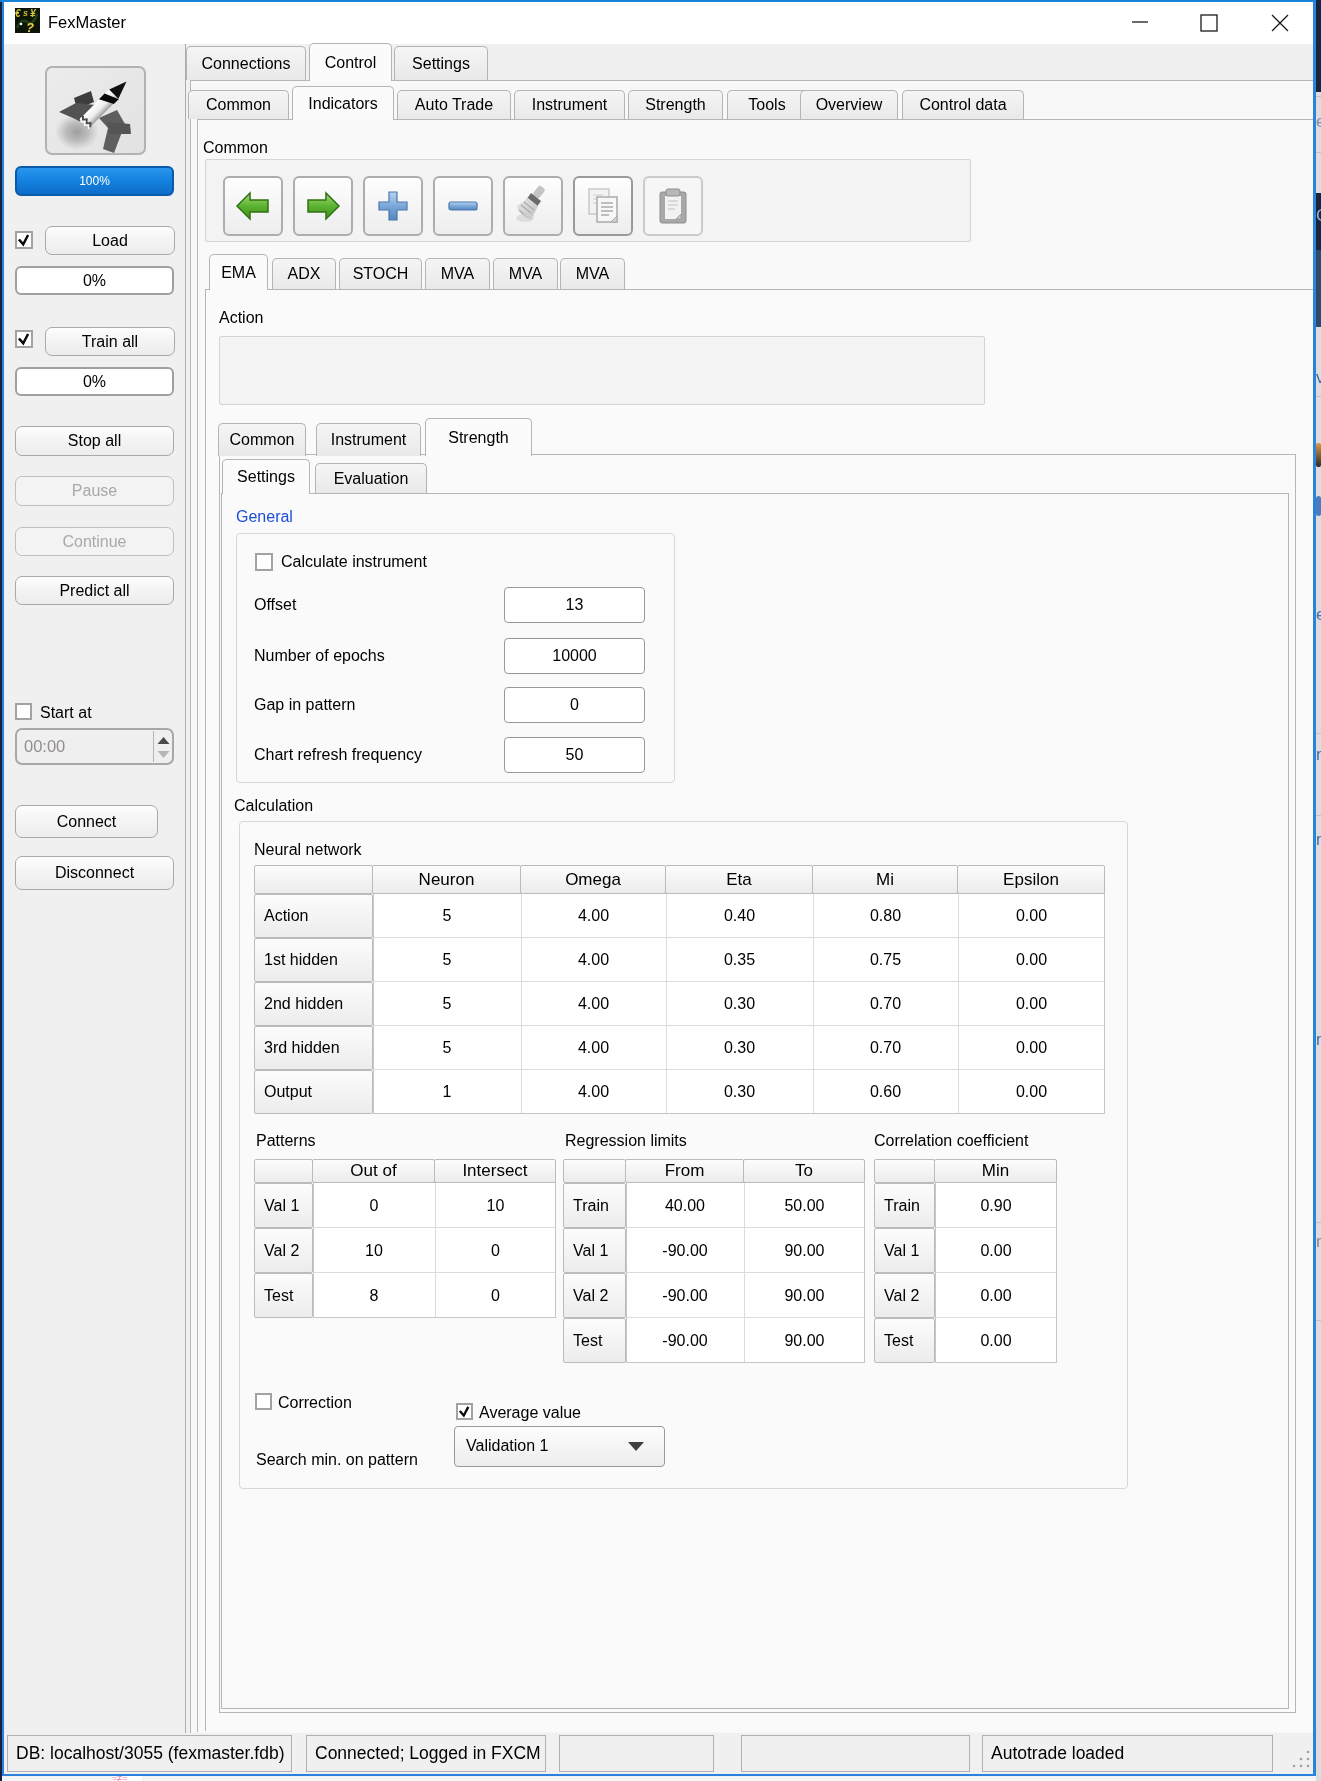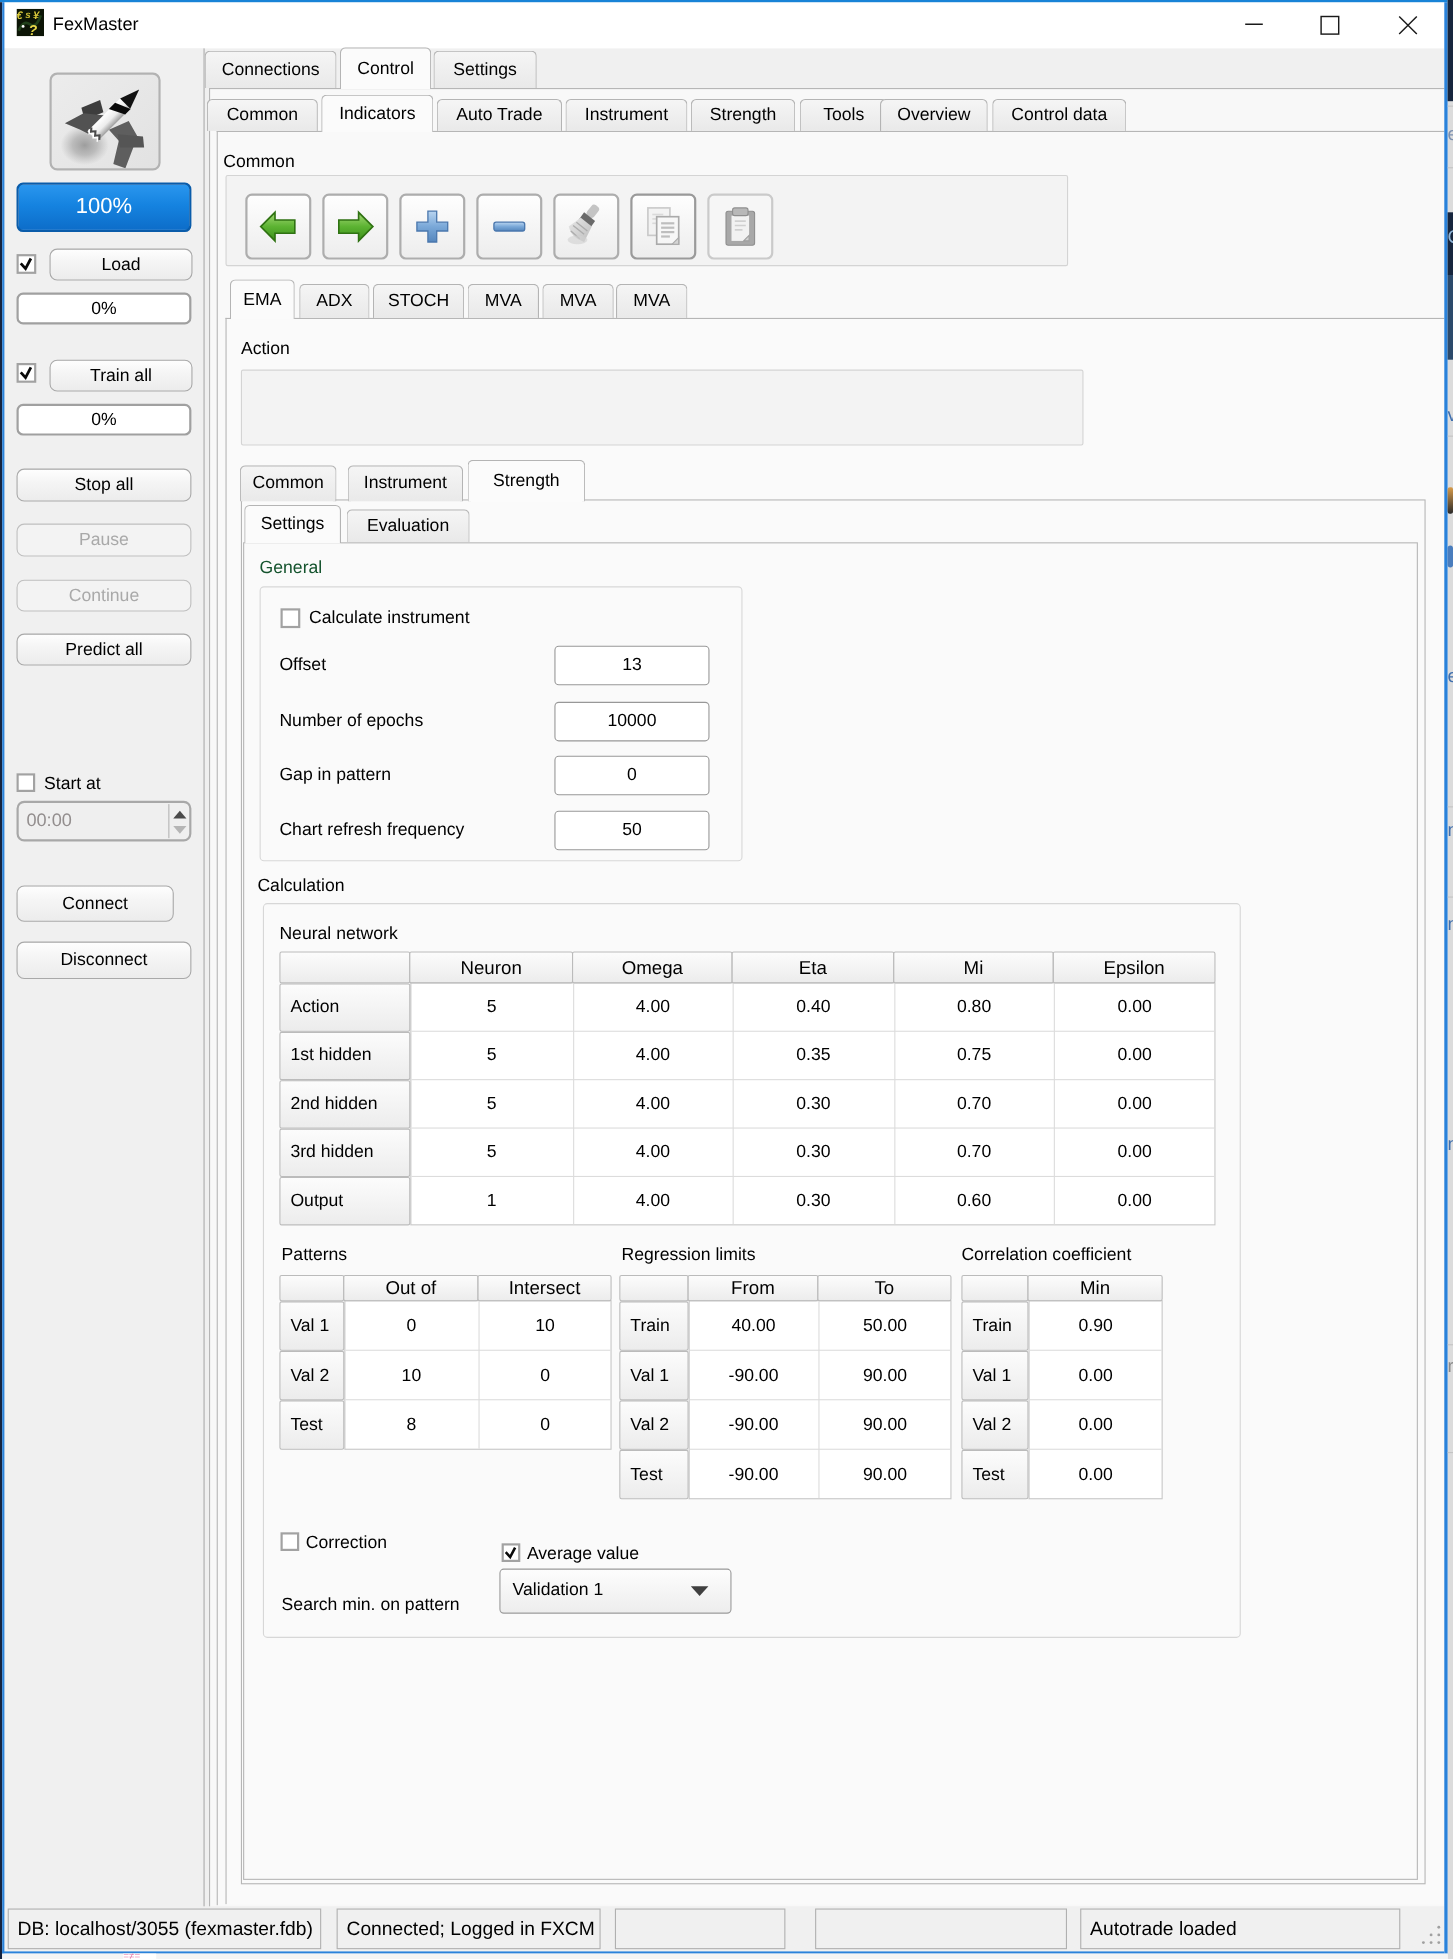--- a/index.html
+++ b/index.html
@@ -92,21 +92,21 @@
 <path d="M52 50 L70 42 L78 56 L67 85 L56 81 L61 60 Z" fill="#5e5e5e"></path>
 <path d="M60 54 L83 56 L84 66 L62 66 Z" fill="#555555"></path>
 <g transform="translate(47,46) rotate(45)">
 <path d="M-6.5 14 L-6.5 -28 L6.5 -28 L6.5 14 Z" fill="url(#rb)"></path>
 <path d="M-6.5 -28 L0 -46 L6.5 -28 Z" fill="#111"></path>
 <path d="M-7 -22 L7 -28 L7 -21 L-7 -14 Z" fill="#0a0a0a"></path>
 <path d="M-6.5 9 l2.6 3 2.6 -3 2.6 3 2.6 -3 2.7 3" stroke="#4a4a4a" stroke-width="2" fill="none"></path>
 <path d="M-6.5 11.5 l2.6 3 2.6 -3 2.6 3 2.6 -3 2.7 3" stroke="#fdfdfd" stroke-width="1.4" fill="none"></path>
 </g>
 </svg>
-<div class="" style="left:15px;top:166px;width:159px;height:45px;background:linear-gradient(#2a96ee,#1583e0 45%,#0d6dc9);border:2px solid #0a5caa;border-radius:6px;display:flex;align-items:center;justify-content:center;color:#fff;font-size:20px;z-index:5">100%</div>
+<div class="" style="left:15px;top:166px;width:159px;height:30px;background:linear-gradient(#2a96ee,#1583e0 45%,#0d6dc9);border:2px solid #0a5caa;border-radius:6px;display:flex;align-items:center;justify-content:center;color:#fff;font-size:12px;z-index:5">100%</div>
 <div class="cb" style="left:15px;top:231px;width:18px;height:18px">
       <svg width="18" height="18" viewBox="0 0 18 18">
         <path d="M3.5 9.5 L8 14.5 L13.5 4" stroke="#0a0a0a" stroke-width="3.2" fill="none" stroke-linecap="square"></path>
       </svg>
     </div>
 <div class="btn" style="left:45px;top:226px;width:130px;height:29px;border-radius:7px;font-size:16px">Load</div>
 <div class="" style="left:15px;top:266px;width:159px;height:29px;background:#fff;border:2px solid #a0a0a0;border-radius:6px;display:flex;align-items:center;justify-content:center;font-size:16px;z-index:5">0%</div>
 <div class="cb" style="left:15px;top:330px;width:18px;height:18px">
       <svg width="18" height="18" viewBox="0 0 18 18">
         <path d="M3.5 9.5 L8 14.5 L13.5 4" stroke="#0a0a0a" stroke-width="3.2" fill="none" stroke-linecap="square"></path>
@@ -243,21 +243,21 @@
 <div class="tab" style="left:560px;top:258px;width:65px;height:31px;font-size:16px">MVA</div>
 <div class="lbl" style="left:219px;top:310px;font-size:16px;color:#000;z-index:7">Action</div>
 <div class="" style="left:219px;top:336px;width:766px;height:69px;background:#f3f3f3;border:1px solid #d4d4d4;border-radius:2px;z-index:4"></div>
 <div class="pane" style="left:219px;top:454px;width:1077px;height:1259px;background:#fafafa;z-index:4;"></div>
 <div class="tab" style="left:218px;top:423px;width:88px;height:33px;font-size:16px">Common</div>
 <div class="tab" style="left:316px;top:423px;width:105px;height:33px;font-size:16px">Instrument</div>
 <div class="tab sel" style="left:425px;top:418px;width:107px;height:38px;font-size:16px">Strength</div>
 <div class="pane" style="left:221px;top:493px;width:1068px;height:1216px;background:#fafafa;z-index:5;"></div>
 <div class="tab sel" style="left:222px;top:459px;width:88px;height:35px;font-size:16px">Settings</div>
 <div class="tab" style="left:315px;top:463px;width:112px;height:30px;font-size:16px">Evaluation</div>
-<div class="lbl" style="left:236px;top:509px;font-size:16px;color:#14532d;z-index:7">General</div>
+<div class="lbl" style="left:236px;top:509px;font-size:16px;color:#1d4ed8;z-index:7">General</div>
 <div class="" style="left:236px;top:533px;width:439px;height:250px;border:1px solid #d7d7d7;border-radius:4px;z-index:6"></div>
 <div class="cb" style="left:255px;top:553px;width:18px;height:18px"></div>
 <div class="lbl" style="left:281px;top:554px;font-size:16px;color:#000;z-index:7">Calculate instrument</div>
 <div class="lbl" style="left:254px;top:597px;font-size:16px;color:#000;z-index:7">Offset</div>
 <div class="field" style="left:504px;top:587px;width:141px;height:36px;font-size:16px">13</div>
 <div class="lbl" style="left:254px;top:648px;font-size:16px;color:#000;z-index:7">Number of epochs</div>
 <div class="field" style="left:504px;top:638px;width:141px;height:36px;font-size:16px">10000</div>
 <div class="lbl" style="left:254px;top:697px;font-size:16px;color:#000;z-index:7">Gap in pattern</div>
 <div class="field" style="left:504px;top:687px;width:141px;height:36px;font-size:16px">0</div>
 <div class="lbl" style="left:254px;top:747px;font-size:16px;color:#000;z-index:7">Chart refresh frequency</div>

